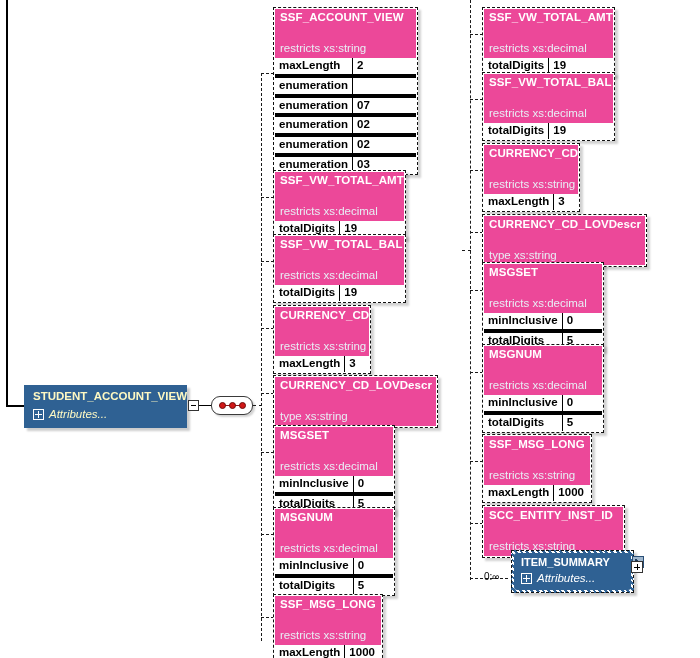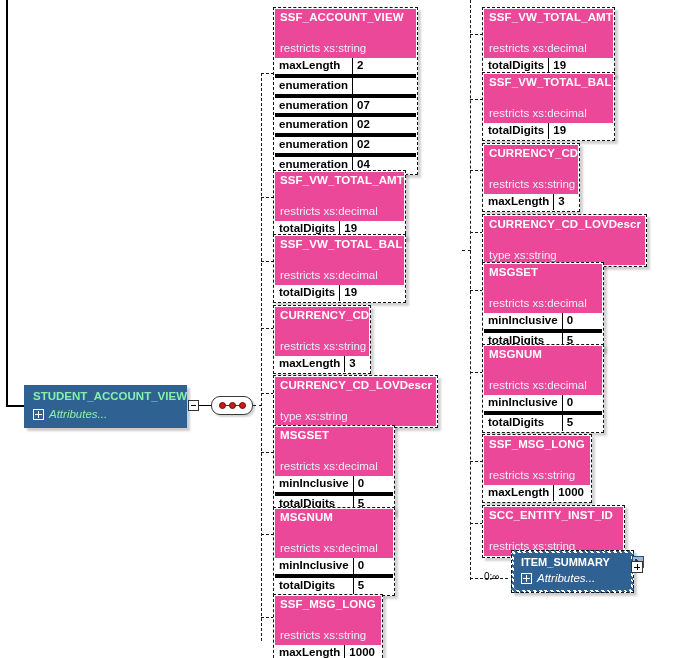--- a/index.html
+++ b/index.html
@@ -100,21 +100,21 @@
     width: 99%;
   }
 
   
   .elem-node {
     position: absolute;
     box-sizing: border-box;
     background: #2f6193;
     border: 1px solid #2f6193;
     box-shadow: 3px 3px 2px rgba(0,0,0,0.2);
-    color: #86efac;
+    color: #fef9c3;
   }
   .elem-title {
     font-weight: bold;
     font-size: 11.5px;
     padding: 4px 8px 3px 8px;
     white-space: nowrap;
   }
   .elem-attrs {
     font-style: italic;
     font-size: 11.5px;
@@ -332,21 +332,21 @@
       <div class="facet-row">
         <span class="facet-name">enumeration</span>
         <span class="facet-value">02</span>
       </div>
       <div class="facet-row">
         <span class="facet-name">enumeration</span>
         <span class="facet-value">02</span>
       </div>
       <div class="facet-row">
         <span class="facet-name">enumeration</span>
-        <span class="facet-value">04</span>
+        <span class="facet-value">03</span>
       </div>
     </div>
   </div>
 
   <div class="node dashed-outline" style="left:273px; top:170px; width:133px;">
     <div class="node-header">
       <div class="node-title">SSF_VW_TOTAL_AMT</div>
       <div class="node-sub">restricts xs:decimal</div>
     </div>
     <div class="facets">

